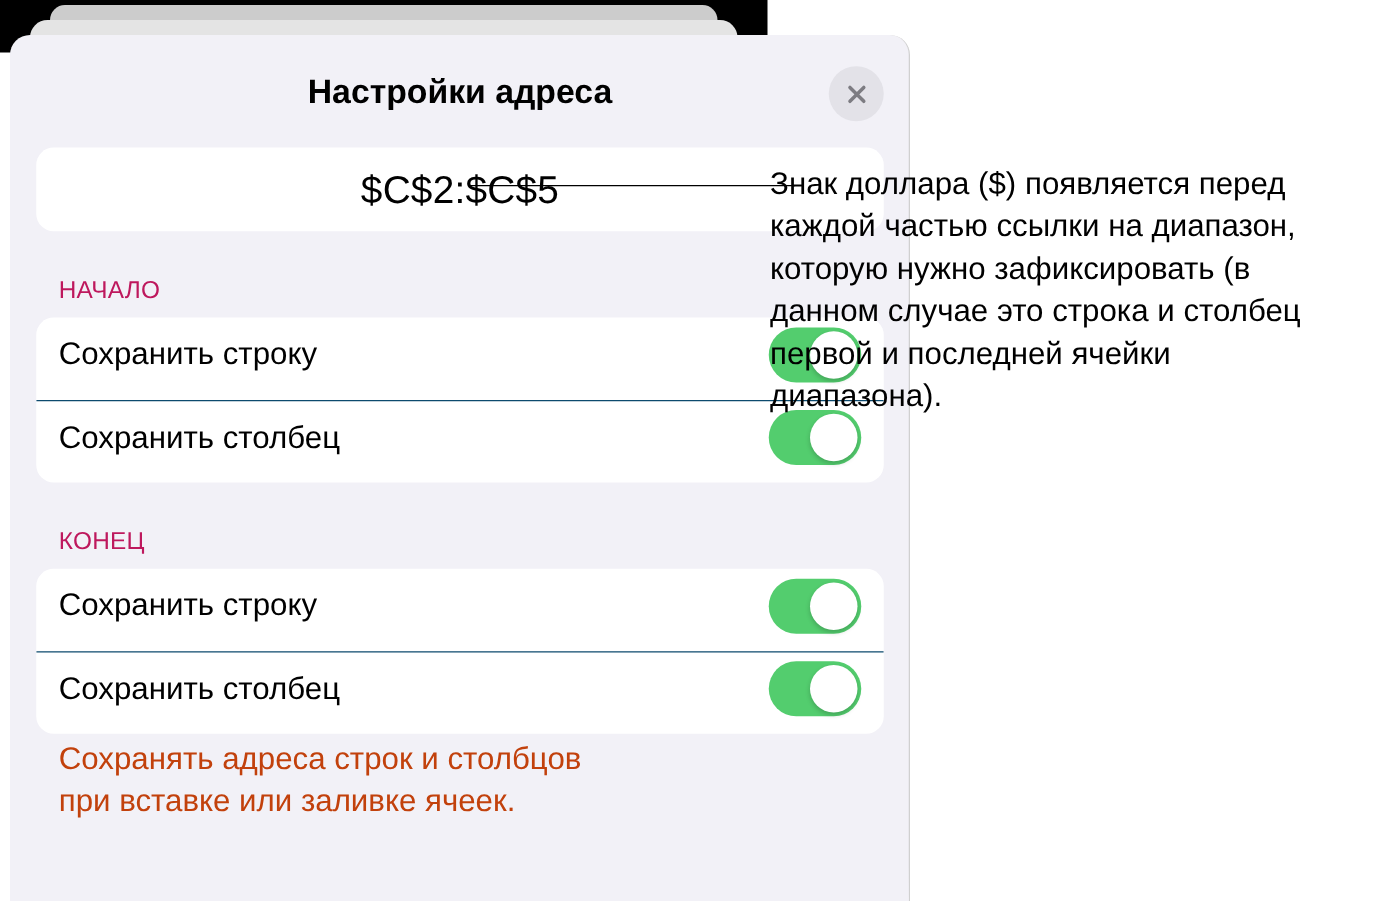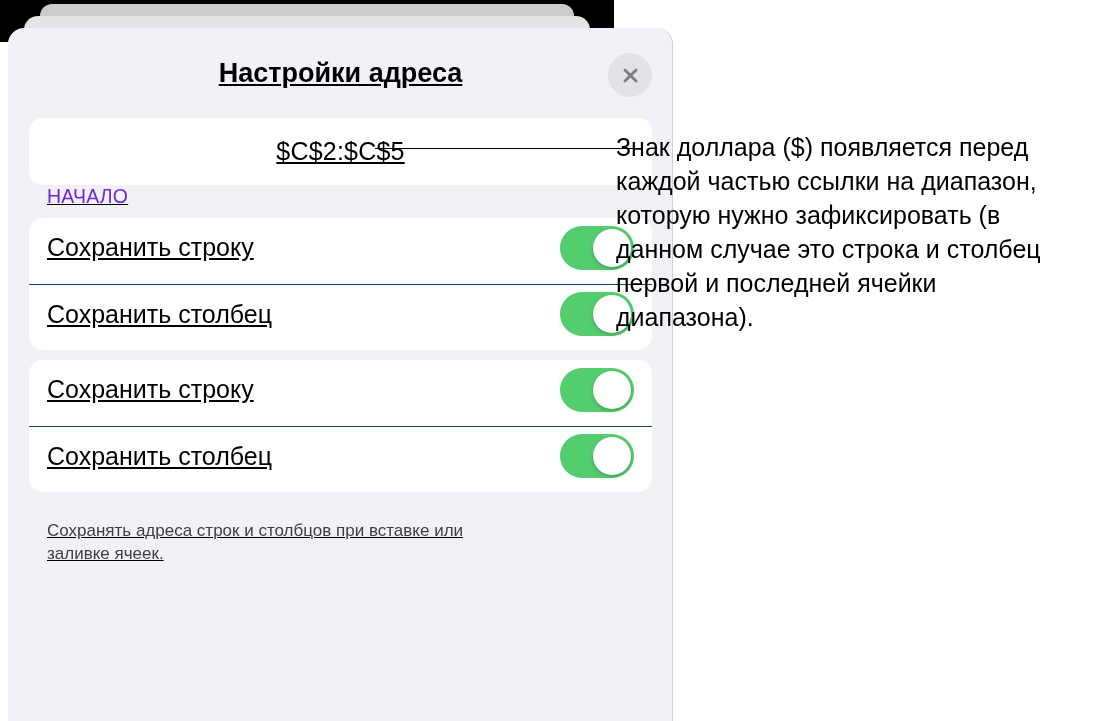--- a/index.html
+++ b/index.html
@@ -34,27 +34,26 @@
       left: 24px;
       width: 566px;
       height: 20px;
       background: #e4e4e4;
       border-radius: 14px 14px 0 0;
     }
     .dialog {
       position: absolute;
       top: 28px;
       left: 8px;
-      width: 665px;
+      width: 720px;
       height: 693px;
       background: #f2f1f7;
       border-radius: 16px 16px 0 0;
       border-right: 1px solid #d0d0d0;
       padding: 23px 20px 0 21px;
-      text-decoration: underline;
     }
     .dialog-header {
       position: relative;
       height: 45px;
       display: flex;
       align-items: center;
       justify-content: center;
     }
     .dialog-title {
       font-size: 27px;
@@ -76,30 +75,31 @@
     }
     .close-btn svg { width: 19px; height: 19px; }
     .address-box {
       margin-top: 22px;
       background: #fff;
       border-radius: 14px;
       height: 67px;
       display: flex;
       align-items: center;
       justify-content: center;
-      font-size: 25px;
+      font-size: 31px;
       letter-spacing: 0.2px;
       color: #000;
       text-align: right;
     }
     .section-label {
+      margin-top: 36px;
       margin-left: 18px;
       font-size: 19.5px;
       letter-spacing: 0.2px;
-      color: #6d28d9;
+      color: #be185d;
       text-transform: uppercase;
     }
     .switch-group {
       margin-top: 10px;
       background: #fff;
       border-radius: 14px;
       overflow: hidden;
     }
     .switch-row {
       display: flex;
@@ -127,25 +127,25 @@
       position: absolute;
       right: 3px;
       top: 3px;
       width: 38px;
       height: 38px;
       background: #fff;
       border-radius: 50%;
       box-shadow: 0 2px 4px rgba(0,0,0,0.2);
     }
     .footer-text {
-      margin-top: 28px;
+      margin-top: 4px;
       margin-left: 18px;
-      font-size: 17px;
+      font-size: 25px;
       line-height: 1.35;
-      color: #404040;
+      color: #c2410c;
       max-width: 420px;
     }
     .callout {
       position: absolute;
       left: 616px;
       top: 130px;
       width: 450px;
       font-size: 25px;
       line-height: 1.36;
       color: #000;
@@ -189,20 +189,21 @@
         </div>
     </div>
     <div class="switch-row">
       <span class="switch-label">Сохранить столбец</span>
       <div class="switch">
           <div class="switch-knob"></div>
         </div>
     </div>
   </div>
 
+  <div class="section-label">КОНЕЦ</div>
   <div class="switch-group">
     <div class="switch-row">
       <span class="switch-label">Сохранить строку</span>
       <div class="switch">
           <div class="switch-knob"></div>
         </div>
     </div>
     <div class="switch-row">
       <span class="switch-label">Сохранить столбец</span>
       <div class="switch">

